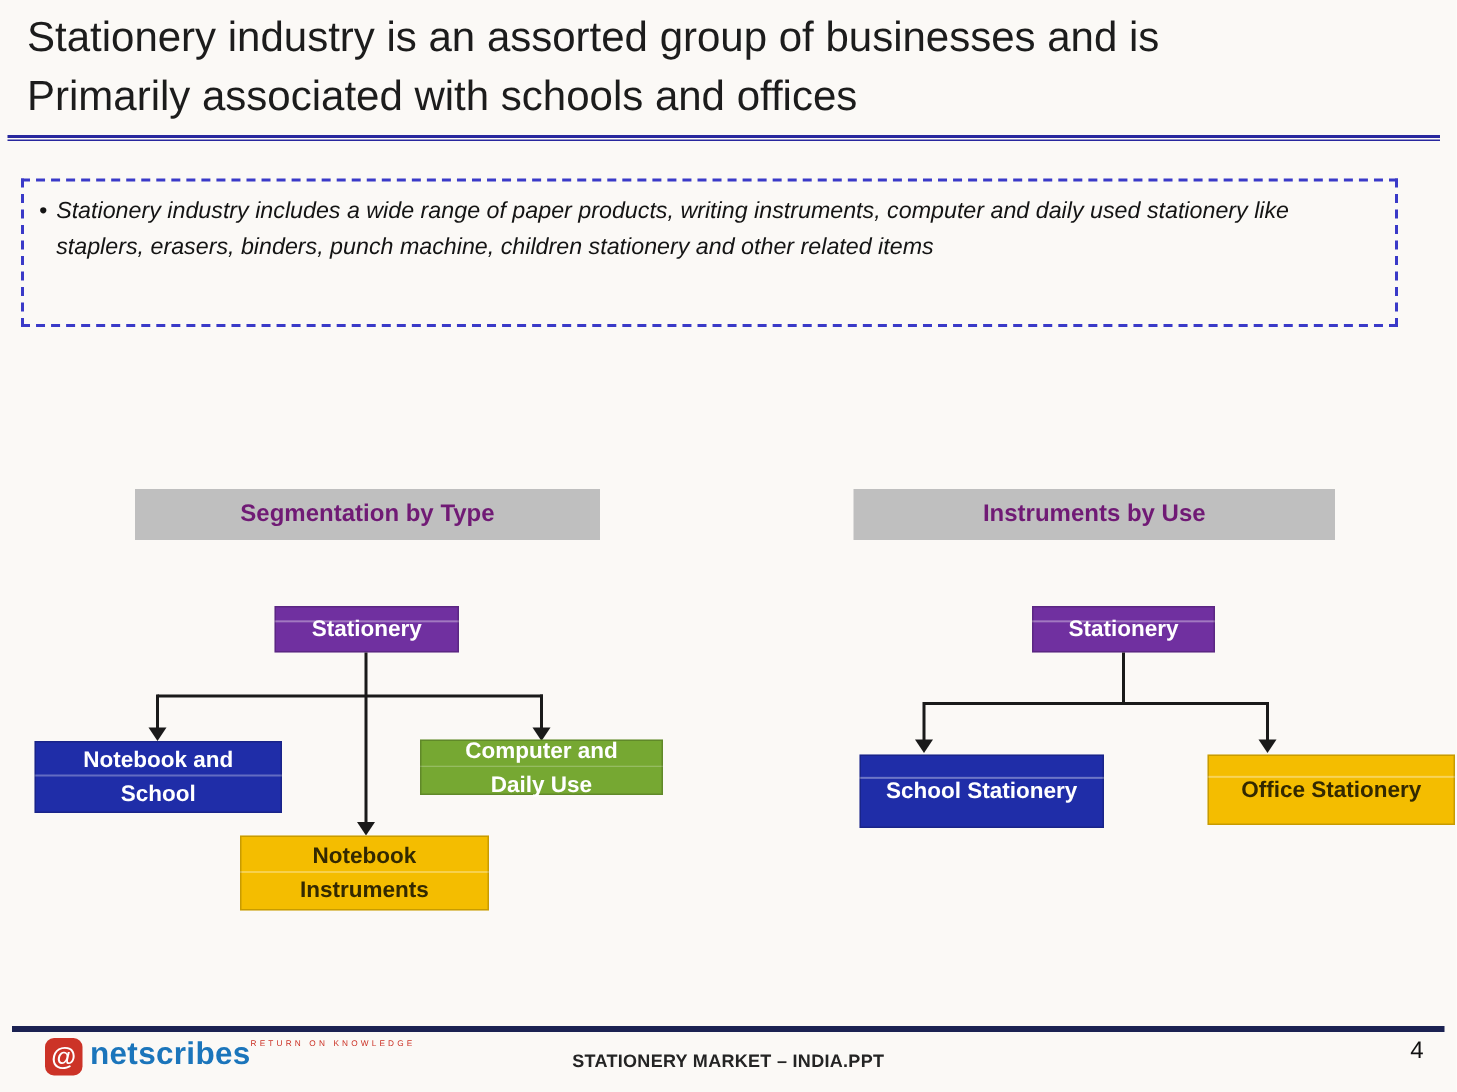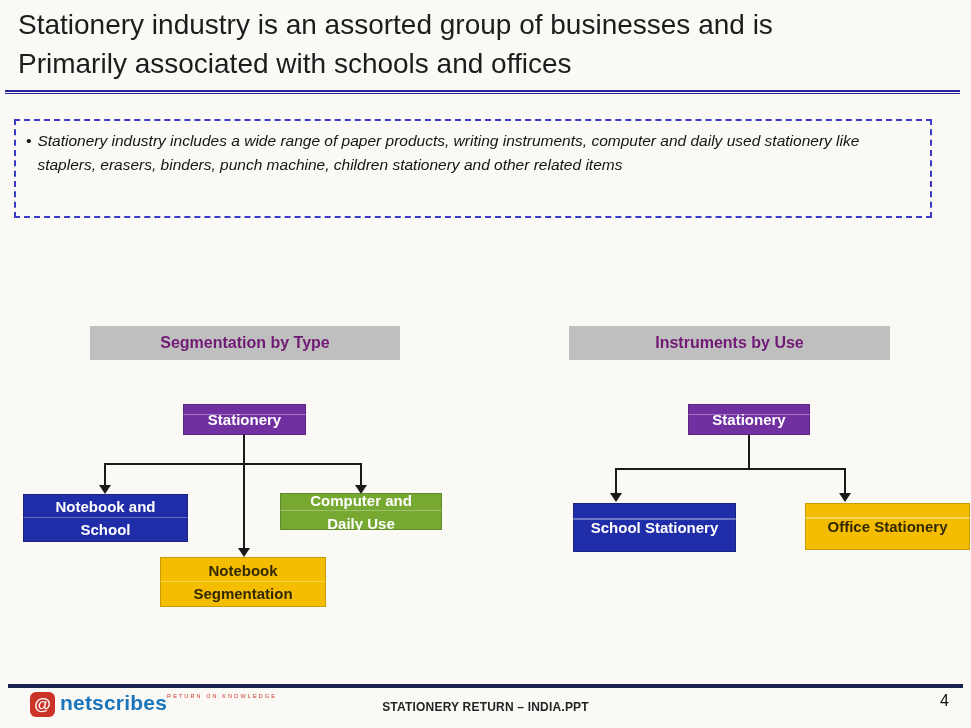--- a/index.html
+++ b/index.html
@@ -104,21 +104,21 @@
   <div class="arrow-down" style="left:99px;  top:485px;"></div>
   <div class="arrow-down" style="left:355px; top:485px;"></div>
   <div class="arrow-down" style="left:238px; top:548px;"></div>
 
   <div class="node white-text hl48" style="left: 23px; top: 494px; width: 165px; height: 48px; background-color: rgb(31, 45, 168);">
     <span class="ln">Notebook and</span>
     <span class="ln">School</span>
   </div>
   <div class="node dark-text hl48" style="left: 160px; top: 557px; width: 166px; height: 50px; background-color: rgb(244, 189, 0);">
     <span class="ln">Notebook</span>
-    <span class="ln">Segmentation</span>
+    <span class="ln">Instruments</span>
   </div>
   <div class="node white-text hl48" style="left: 280px; top: 493px; width: 162px; height: 37px; background-color: rgb(118, 168, 50);">
     <span class="ln">Computer and</span>
     <span class="ln">Daily Use</span>
   </div>
 
   <div class="seg-header" style="left:569px; top:326px; width:321px;">Instruments by Use</div>
 
   <div class="node white-text hl32" style="left: 688px; top: 404px; width: 122px; height: 31px; background-color: rgb(112, 48, 160);">Stationery</div>
 
@@ -135,16 +135,16 @@
   <div class="footer-bar"></div>
 
   <div class="logo">
     <div class="logo-icon">@</div>
     <div class="logo-textcol">
       <span class="logo-text">netscribes</span>
       <span class="logo-tagline">RETURN ON KNOWLEDGE</span>
     </div>
   </div>
 
-  <div class="doc-title">STATIONERY RETURN – INDIA.PPT</div>
+  <div class="doc-title">STATIONERY MARKET – INDIA.PPT</div>
   <div class="page-num">4</div>
 
 </div>
 
 </body></html>

